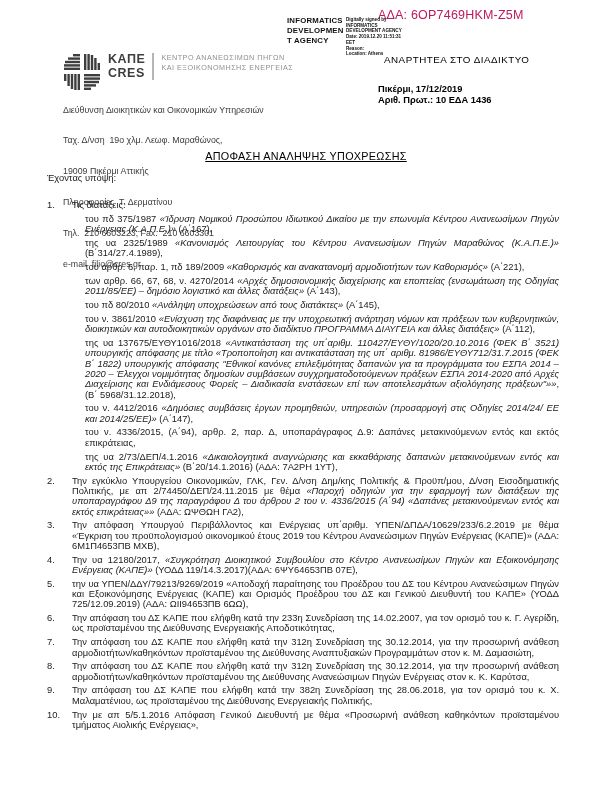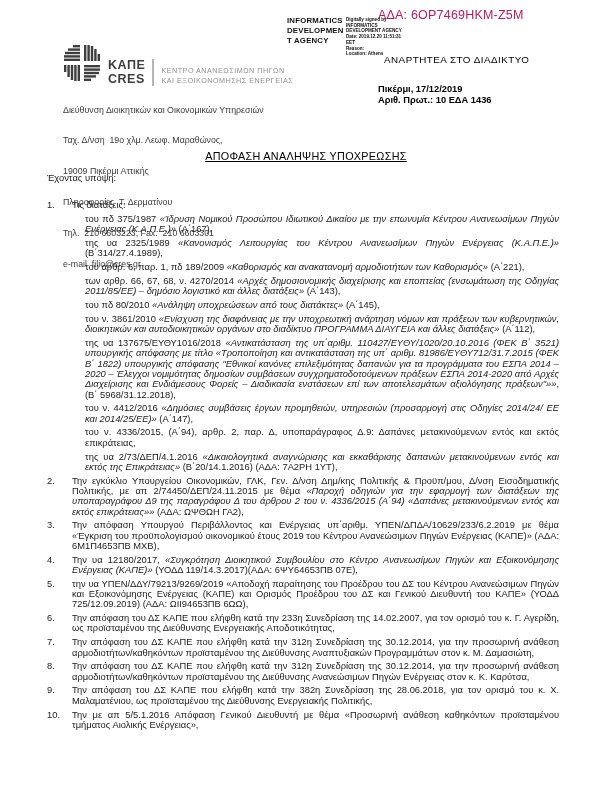--- a/index.html
+++ b/index.html
@@ -4,21 +4,21 @@
 <style>
   html,body{margin:0;padding:0;background:#e8e8e8;}
   #page{position:relative;width:612px;height:792px;background:#ffffff;margin:0 auto;
         font-family:"Liberation Sans",sans-serif;color:#1a1a1a;overflow:hidden;}
   .ada-top{position:absolute;left:378px;top:8px;font-size:12.5px;letter-spacing:.2px;color:#be185d;}
   .agency-block{position:absolute;left:287px;top:16px;font-size:7.8px;font-weight:bold;
         line-height:9.8px;letter-spacing:.2px;color:#111;}
   .sig-block{position:absolute;left:346px;top:17px;font-size:4.6px;font-weight:bold;
         line-height:5.7px;color:#111;}
   .anartitea{position:absolute;left:384px;top:54px;font-size:9.8px;letter-spacing:.5px;color:#000;}
-  .logo-row{position:absolute;left:63px;top:44px;display:flex;align-items:flex-end;}
+  .logo-row{position:absolute;left:63px;top:53px;display:flex;align-items:flex-start;}
   .logo-acronym{font-weight:bold;font-size:12.5px;line-height:13.5px;color:var(--logo-dark,#3e3e3e);
         letter-spacing:.5px;margin-left:7px;}
   .logo-divider{width:2px;height:27px;background:#b5b5b5;margin:0 7px;}
   .logo-orgname{font-size:7.2px;line-height:9.8px;color:var(--logo-gray,#8f8f8f);letter-spacing:.5px;}
   .addr-block{position:absolute;left:63px;top:84px;font-size:8.8px;line-height:10.3px;
         color:#3b3b3b;white-space:pre-wrap;}
   .ref-block{position:absolute;left:378px;top:84px;font-size:9.3px;line-height:10.8px;font-weight:bold;color:#000;}
   .doc-title{position:absolute;left:0;top:150px;width:100%;text-align:center;font-weight:normal;
         font-size:10.8px;text-decoration:underline;letter-spacing:.3px;color:#000;}
   .doc-body{position:absolute;left:47px;top:173px;width:512px;font-size:9.35px;line-height:10.3px;}
@@ -100,21 +100,21 @@
   <div class="doc-title">ΑΠΟΦΑΣΗ ΑΝΑΛΗΨΗΣ ΥΠΟΧΡΕΩΣΗΣ</div>
 
   <div class="doc-body">
     <div class="having">Έχοντας υπόψη:</div>
     <div>
         <div class="row">
           <div class="num">1.</div>
           <div class="itext"><span>Τις διατάξεις:</span></div>
         </div>
         <div class="sub"><span>του πδ 375/1987 </span><span class="it">«Ίδρυση Νομικού Προσώπου Ιδιωτικού Δικαίου με την επωνυμία Κέντρου Ανανεωσίμων Πηγών Ενέργειας (Κ.Α.Π.Ε.)»</span><span> (Α΄167),</span></div>
-        <div class="sub"><span>της υα 2325/1989 </span><span class="it">«Κανονισμός Λειτουργίας του Κέντρου Ανανεωσίμων Πηγών Ενέργειας (Κ.Α.Π.Ε.)»</span><span> (Β΄314/27.4.1989),</span></div>
+        <div class="sub"><span>της υα 2325/1989 </span><span class="it">«Κανονισμός Λειτουργίας του Κέντρου Ανανεωσίμων Πηγών Μαραθώνος (Κ.Α.Π.Ε.)»</span><span> (Β΄314/27.4.1989),</span></div>
         <div class="sub"><span>του αρθρ. 6, παρ. 1, πδ 189/2009 </span><span class="it">«Καθορισμός και ανακατανομή αρμοδιοτήτων των Καθορισμός»</span><span> (Α΄221),</span></div>
         <div class="sub"><span>των αρθρ. 66, 67, 68, ν. 4270/2014 </span><span class="it">«Αρχές δημοσιονομικής διαχείρισης και εποπτείας (ενσωμάτωση της Οδηγίας 2011/85/ΕΕ) – δημόσιο λογιστικό και άλλες διατάξεις»</span><span> (Α΄143),</span></div>
         <div class="sub"><span>του πδ 80/2010 </span><span class="it">«Ανάληψη υποχρεώσεων από τους διατάκτες»</span><span> (Α΄145),</span></div>
         <div class="sub"><span>του ν. 3861/2010 </span><span class="it">«Ενίσχυση της διαφάνειας με την υποχρεωτική ανάρτηση νόμων και πράξεων των κυβερνητικών, διοικητικών και αυτοδιοικητικών οργάνων στο διαδίκτυο ΠΡΟΓΡΑΜΜΑ ΔΙΑΥΓΕΙΑ και άλλες διατάξεις»</span><span> (Α΄112),</span></div>
         <div class="sub"><span>της υα 137675/ΕΥΘΥ1016/2018 </span><span class="it">«Αντικατάσταση της υπ΄αριθμ. 110427/ΕΥΘΥ/1020/20.10.2016 (ΦΕΚ Β΄ 3521) υπουργικής απόφασης με τίτλο «Τροποποίηση και αντικατάσταση της υπ΄ αριθμ. 81986/ΕΥΘΥ712/31.7.2015 (ΦΕΚ Β΄ 1822) υπουργικής απόφασης "Εθνικοί κανόνες επιλεξιμότητας δαπανών για τα προγράμματα του ΕΣΠΑ 2014 – 2020 – Έλεγχοι νομιμότητας δημοσίων συμβάσεων συγχρηματοδοτούμενων πράξεων ΕΣΠΑ 2014-2020 από Αρχές Διαχείρισης και Ενδιάμεσους Φορείς – Διαδικασία ενστάσεων επί των αποτελεσμάτων αξιολόγησης πράξεων"»»</span><span>, (Β΄ 5968/31.12.2018),</span></div>
         <div class="sub"><span>του ν. 4412/2016 </span><span class="it">«Δημόσιες συμβάσεις έργων προμηθειών, υπηρεσιών (προσαρμογή στις Οδηγίες 2014/24/ ΕΕ και 2014/25/ΕΕ)»</span><span> (Α΄147),</span></div>
         <div class="sub"><span>του ν. 4336/2015, (Α΄94), αρθρ. 2, παρ. Δ, υποπαράγραφος Δ.9: Δαπάνες μετακινούμενων εντός και εκτός επικράτειας,</span></div>
         <div class="sub"><span>της υα 2/73/ΔΕΠ/4.1.2016 </span><span class="it">«Δικαιολογητικά αναγνώρισης και εκκαθάρισης δαπανών μετακινούμενων εντός και εκτός της Επικράτειας»</span><span> (Β΄20/14.1.2016) (ΑΔΑ: 7Α2ΡΗ 1ΥΤ),</span></div>
         <div class="row">
           <div class="num">2.</div>

